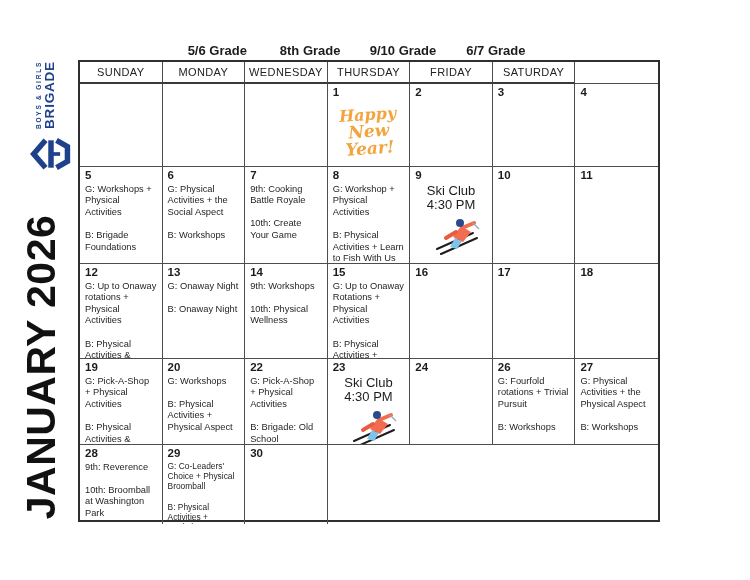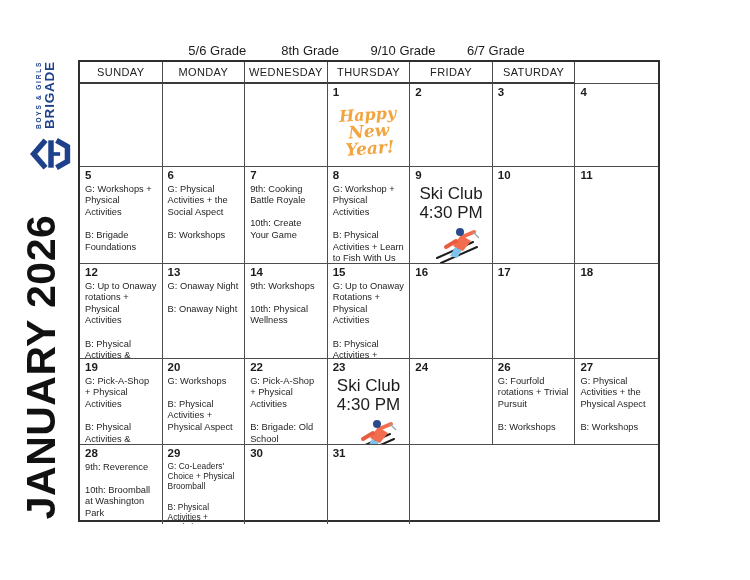--- a/index.html
+++ b/index.html
@@ -21,21 +21,21 @@
     transform:rotate(-90deg); text-align:center;
     font-size:41px; font-weight:bold; letter-spacing:0.5px; color:#111;
     white-space:nowrap;
   }
 
   
   .grade-row {
     position:absolute; left:78px; top:36px; width:650px; height:22px;
     display:grid; grid-template-columns:repeat(7,1fr);
   }
-  .grade-label { font-size:13px; font-weight:normal; text-align:center; align-self:end; }
+  .grade-label { font-size:13px; font-weight:bold; text-align:center; align-self:end; }
   .grade-label:nth-child(1){ grid-column:2; }
   .grade-label:nth-child(2){ grid-column:3; }
   .grade-label:nth-child(3){ grid-column:4; }
   .grade-label:nth-child(4){ grid-column:5; }
 
   
   .grid {
     position:absolute; left:78px; top:60px; width:582px; height:462px;
     display:grid; grid-template-columns:repeat(7,1fr);
     grid-template-rows:22px 83px 97px 95px 86px 79px;
@@ -58,21 +58,21 @@
   .hny {
     margin-top:8px; text-align:center; transform:rotate(-4deg);
     font-family:"DejaVu Serif", serif; font-style:italic; font-weight:bold;
     line-height:1.0;
   }
   .hny-line1 { font-size:16px; }
   .hny-line2 { font-size:17px; }
 
   
   .ski-event { text-align:center; margin-top:1px; }
-  .ski-title, .ski-time { font-size:17px; line-height:1.12; color:#1c1c1c; }
+  .ski-title, .ski-time { font-size:13px; line-height:1.12; color:#1c1c1c; }
   .skier { width:48px; height:40px; margin:2px 6px 0 auto; }
 </style>
 </head>
 <body>
 
 <div class="brand-text" style="color:#1e418c;">
   <div class="brand-line1">BOYS &amp; GIRLS</div>
   <div class="brand-line2">BRIGADE</div>
 </div>
 
@@ -272,16 +272,13 @@
     </div>
     <div class="cell">
       <div class="date-num">29</div>
       <div class="cell-body compact">G: Co-Leaders' Choice + Physical Broomball
 
 B: Physical Activities + Workshops</div>
     </div>
     <div class="cell">
       <div class="date-num">30</div>
     </div>
-    <div class="cell">
-      <div class="date-num">31</div>
-    </div>
   </div>
 
 </body></html>

